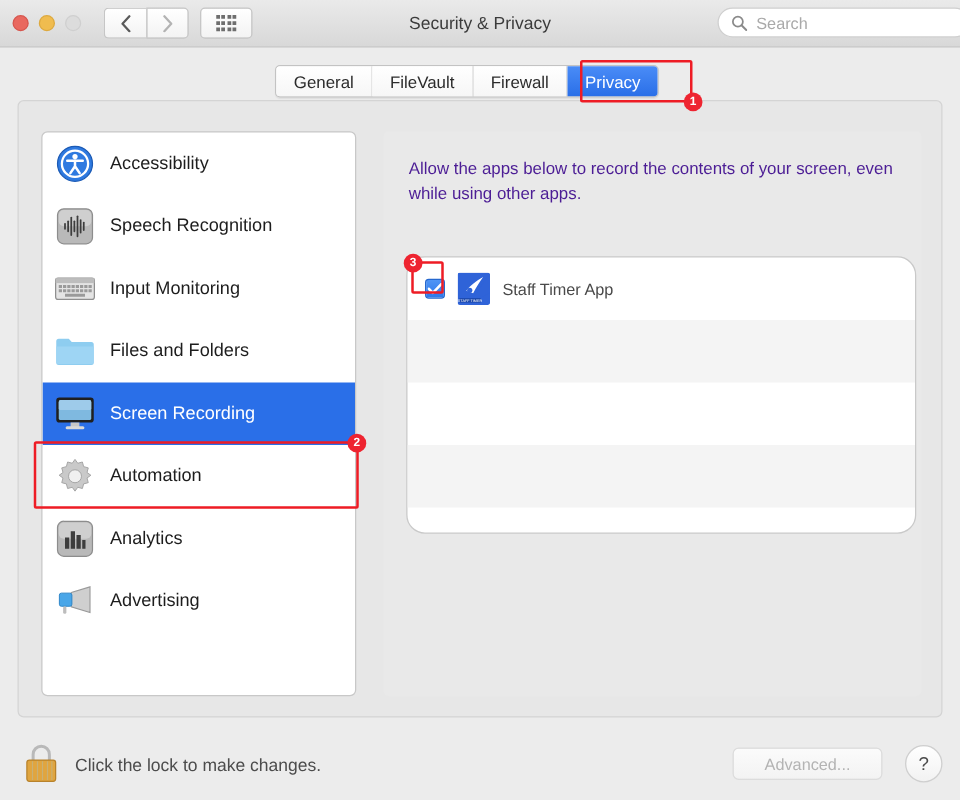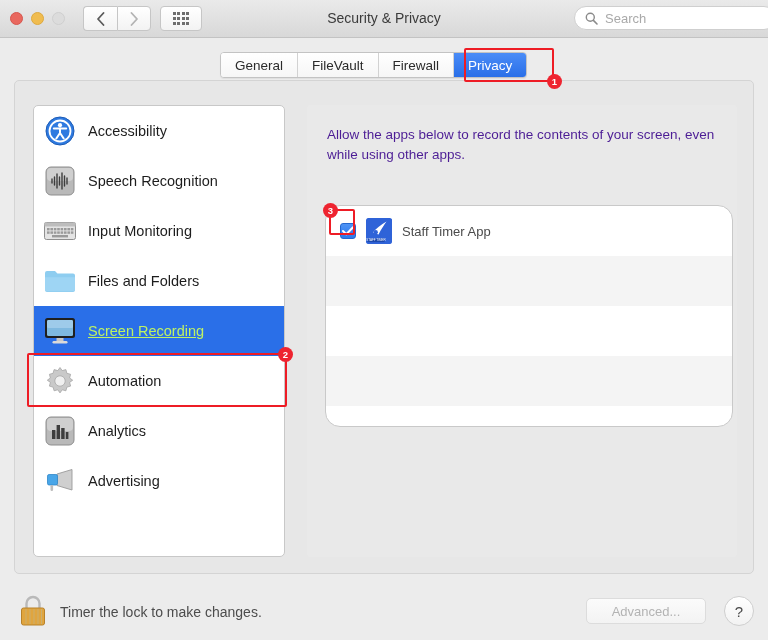--- a/index.html
+++ b/index.html
@@ -194,22 +194,21 @@
     height: 50px;
     display: flex;
     align-items: center;
     padding-left: 10px;
     gap: 12px;
     font-size: 14.5px;
     color: #1d1d1d;
   }
   .side-item.selected {
     background: #2a6fe8;
-    color: #bef264;
-    text-decoration: underline;
+    color: #ffffff;
   }
   .side-icon {
     width: 32px; height: 32px;
     flex: 0 0 32px;
     display: flex; align-items: center; justify-content: center;
   }
 
   
   .pane {
     position: absolute;
@@ -554,18 +553,18 @@
         <rect x="3.5" y="14" width="23" height="17" rx="2" fill="#e0a53f" stroke="#b8822b" stroke-width="1"></rect>
         <g stroke="#c9b075" stroke-width="0.9">
           <line x1="8" y1="15" x2="8" y2="30"></line>
           <line x1="12" y1="15" x2="12" y2="30"></line>
           <line x1="16" y1="15" x2="16" y2="30"></line>
           <line x1="20" y1="15" x2="20" y2="30"></line>
           <line x1="23.5" y1="15" x2="23.5" y2="30"></line>
         </g>
       </svg>
     </span>
-    <span class="footer-text">Timer the lock to make changes.</span>
+    <span class="footer-text">Click the lock to make changes.</span>
     <div class="adv-btn">Advanced...</div>
     <div class="help-btn">?</div>
   </div>
 
 </div>
 
 </body></html>

